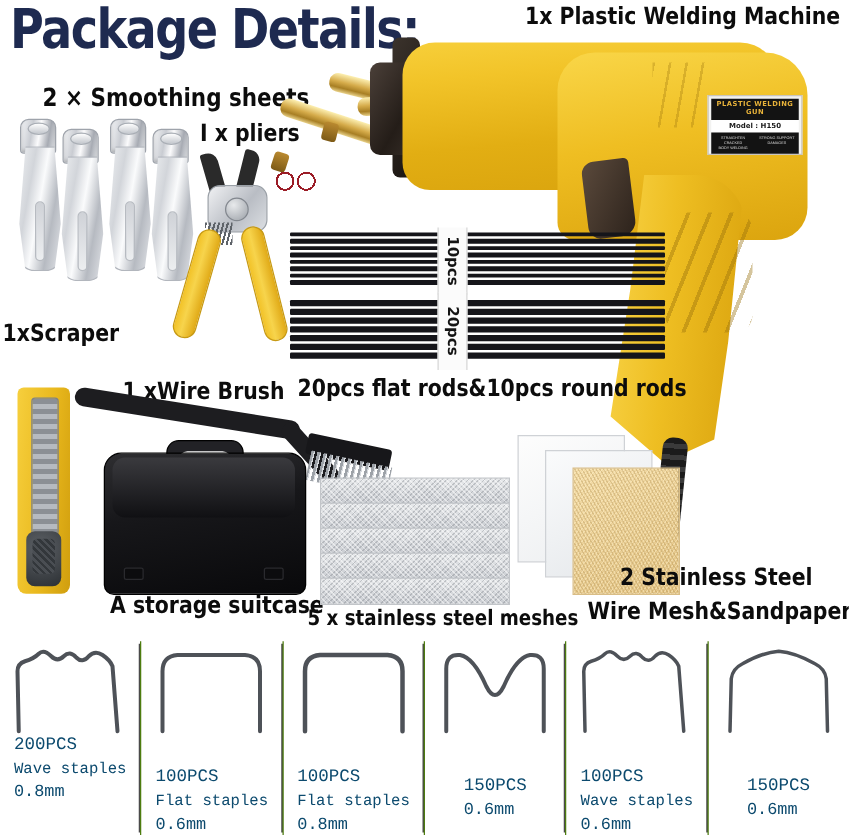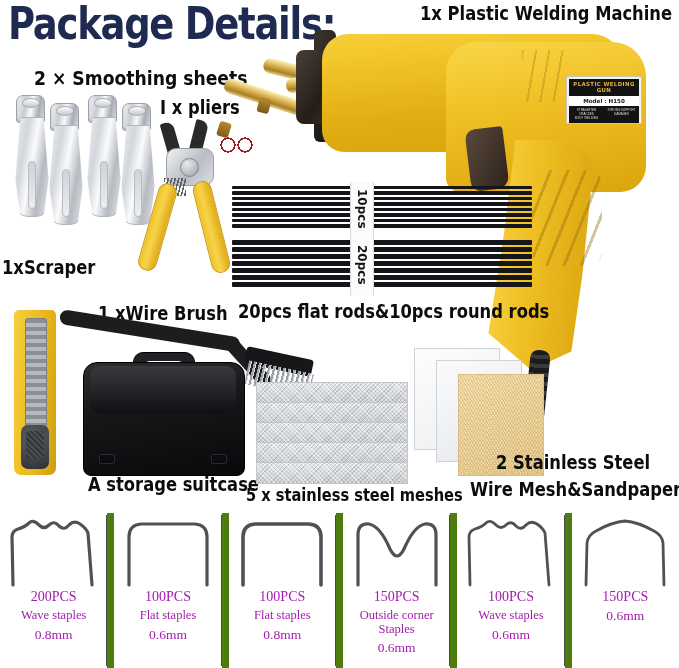--- a/index.html
+++ b/index.html
@@ -142,24 +142,24 @@
   .sh2{left:22px;top:12px;background:linear-gradient(150deg,#fafbfc,#e4e7ea);}
   .sh3{left:44px;top:26px;border-color:#d9bd85;
     background:linear-gradient(150deg,#f3dca8,#e2c384);}
   .sh3:after{content:"";position:absolute;inset:0;
     background:repeating-linear-gradient(60deg,rgba(170,135,70,.30) 0 1px,transparent 1px 2.5px),
                repeating-linear-gradient(-60deg,rgba(255,240,200,.45) 0 1px,transparent 1px 2.5px);}
 
   
   .staples{position:absolute;left:0;top:513px;width:679px;height:155px;display:flex;}
   .scell{position:relative;flex:1;display:flex;flex-direction:column;align-items:center;}
-  .scell + .scell{border-left:7px solid #4d7c0f;box-shadow:-3px 0 0 -2px #4a4a4a;}
+  .scell + .scell{border-left:1px solid #4d7c0f;box-shadow:-3px 0 0 -2px #4a4a4a;gap:33px;}
   .sfig{height:76px;width:100%;position:relative;}
-  .stxt{text-align:center;color:#a21caf;font-size:12.5px;line-height:15px;
-        font-family:Liberation Serif, serif;}
+  .stxt{color:#0c4a6e;font-size:12.5px;line-height:15px;
+        font-family:Liberation Mono, monospace;}
   .stxt .n{font-size:14px;margin-bottom:4px;}
   .stxt .t{font-size:12.5px;}
   .stxt .mm{font-size:13.5px;margin-top:4px;}
   .stxt .t.two{line-height:14px;}
 </style>
 </head>
 <body>
 
 <div class="stage">
 
@@ -347,21 +347,20 @@
     </div>
 
     <div class="scell">
       <div class="sfig">
         <svg width="110" height="76" viewBox="0 0 110 76" style="position:absolute;left:50%;transform:translateX(-50%);">
           <path d="M16 72 L16 22 Q16 10 27 11 Q38 13 48 36 Q55 50 62 36 Q72 13 83 11 Q94 10 94 22 L94 72" fill="none" stroke="#4e5258" stroke-width="3.2" stroke-linecap="round"></path>
         </svg>
       </div>
       <div class="stxt">
         <div class="n">150PCS</div>
-        <div class="t two">Outside corner Staples</div>
         <div class="mm">0.6mm</div>
       </div>
     </div>
 
     <div class="scell">
       <div class="sfig">
         <svg width="110" height="76" viewBox="0 0 110 76" style="position:absolute;left:50%;transform:translateX(-50%);">
           <path d="M14 72 L13 24 Q13 18 19 16 Q26 14 30 10 Q34 6 40 12 Q45 17 50 12 Q55 7 60 13 Q65 18 70 12 Q75 7 81 11 Q87 15 89 20 L93 72" fill="none" stroke="#4e5258" stroke-width="2.8" stroke-linecap="round"></path>
         </svg>
       </div>

